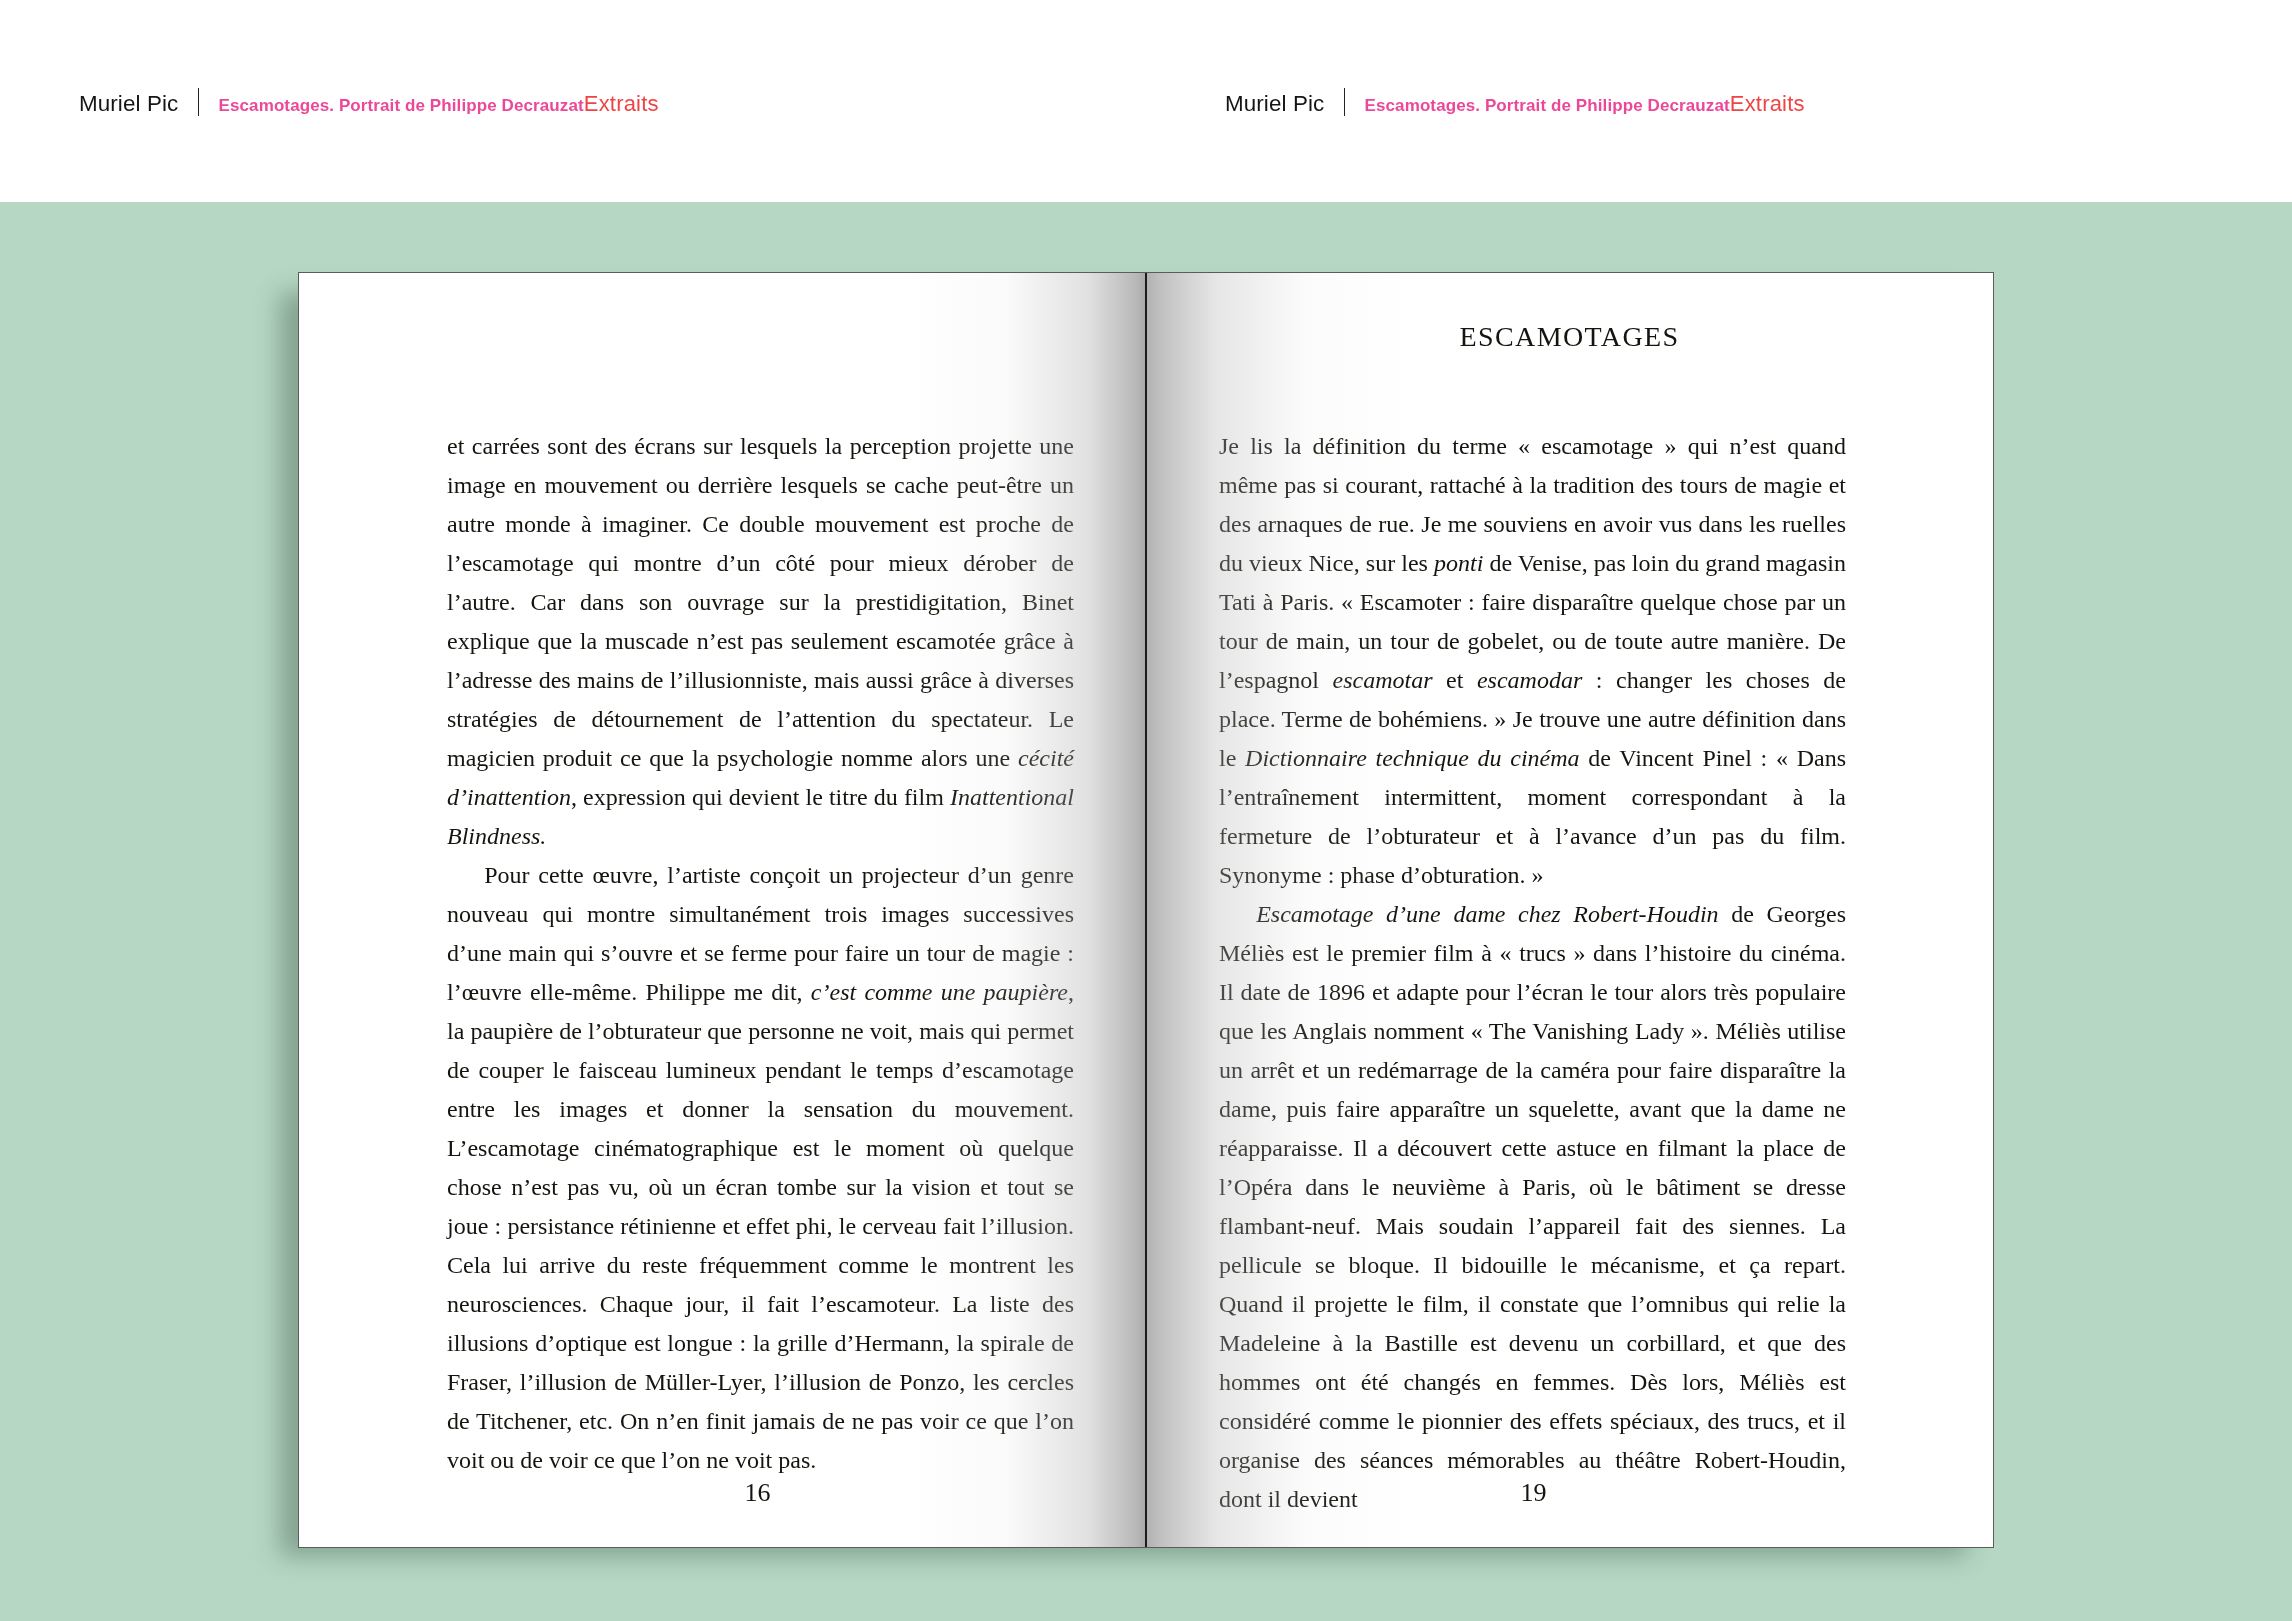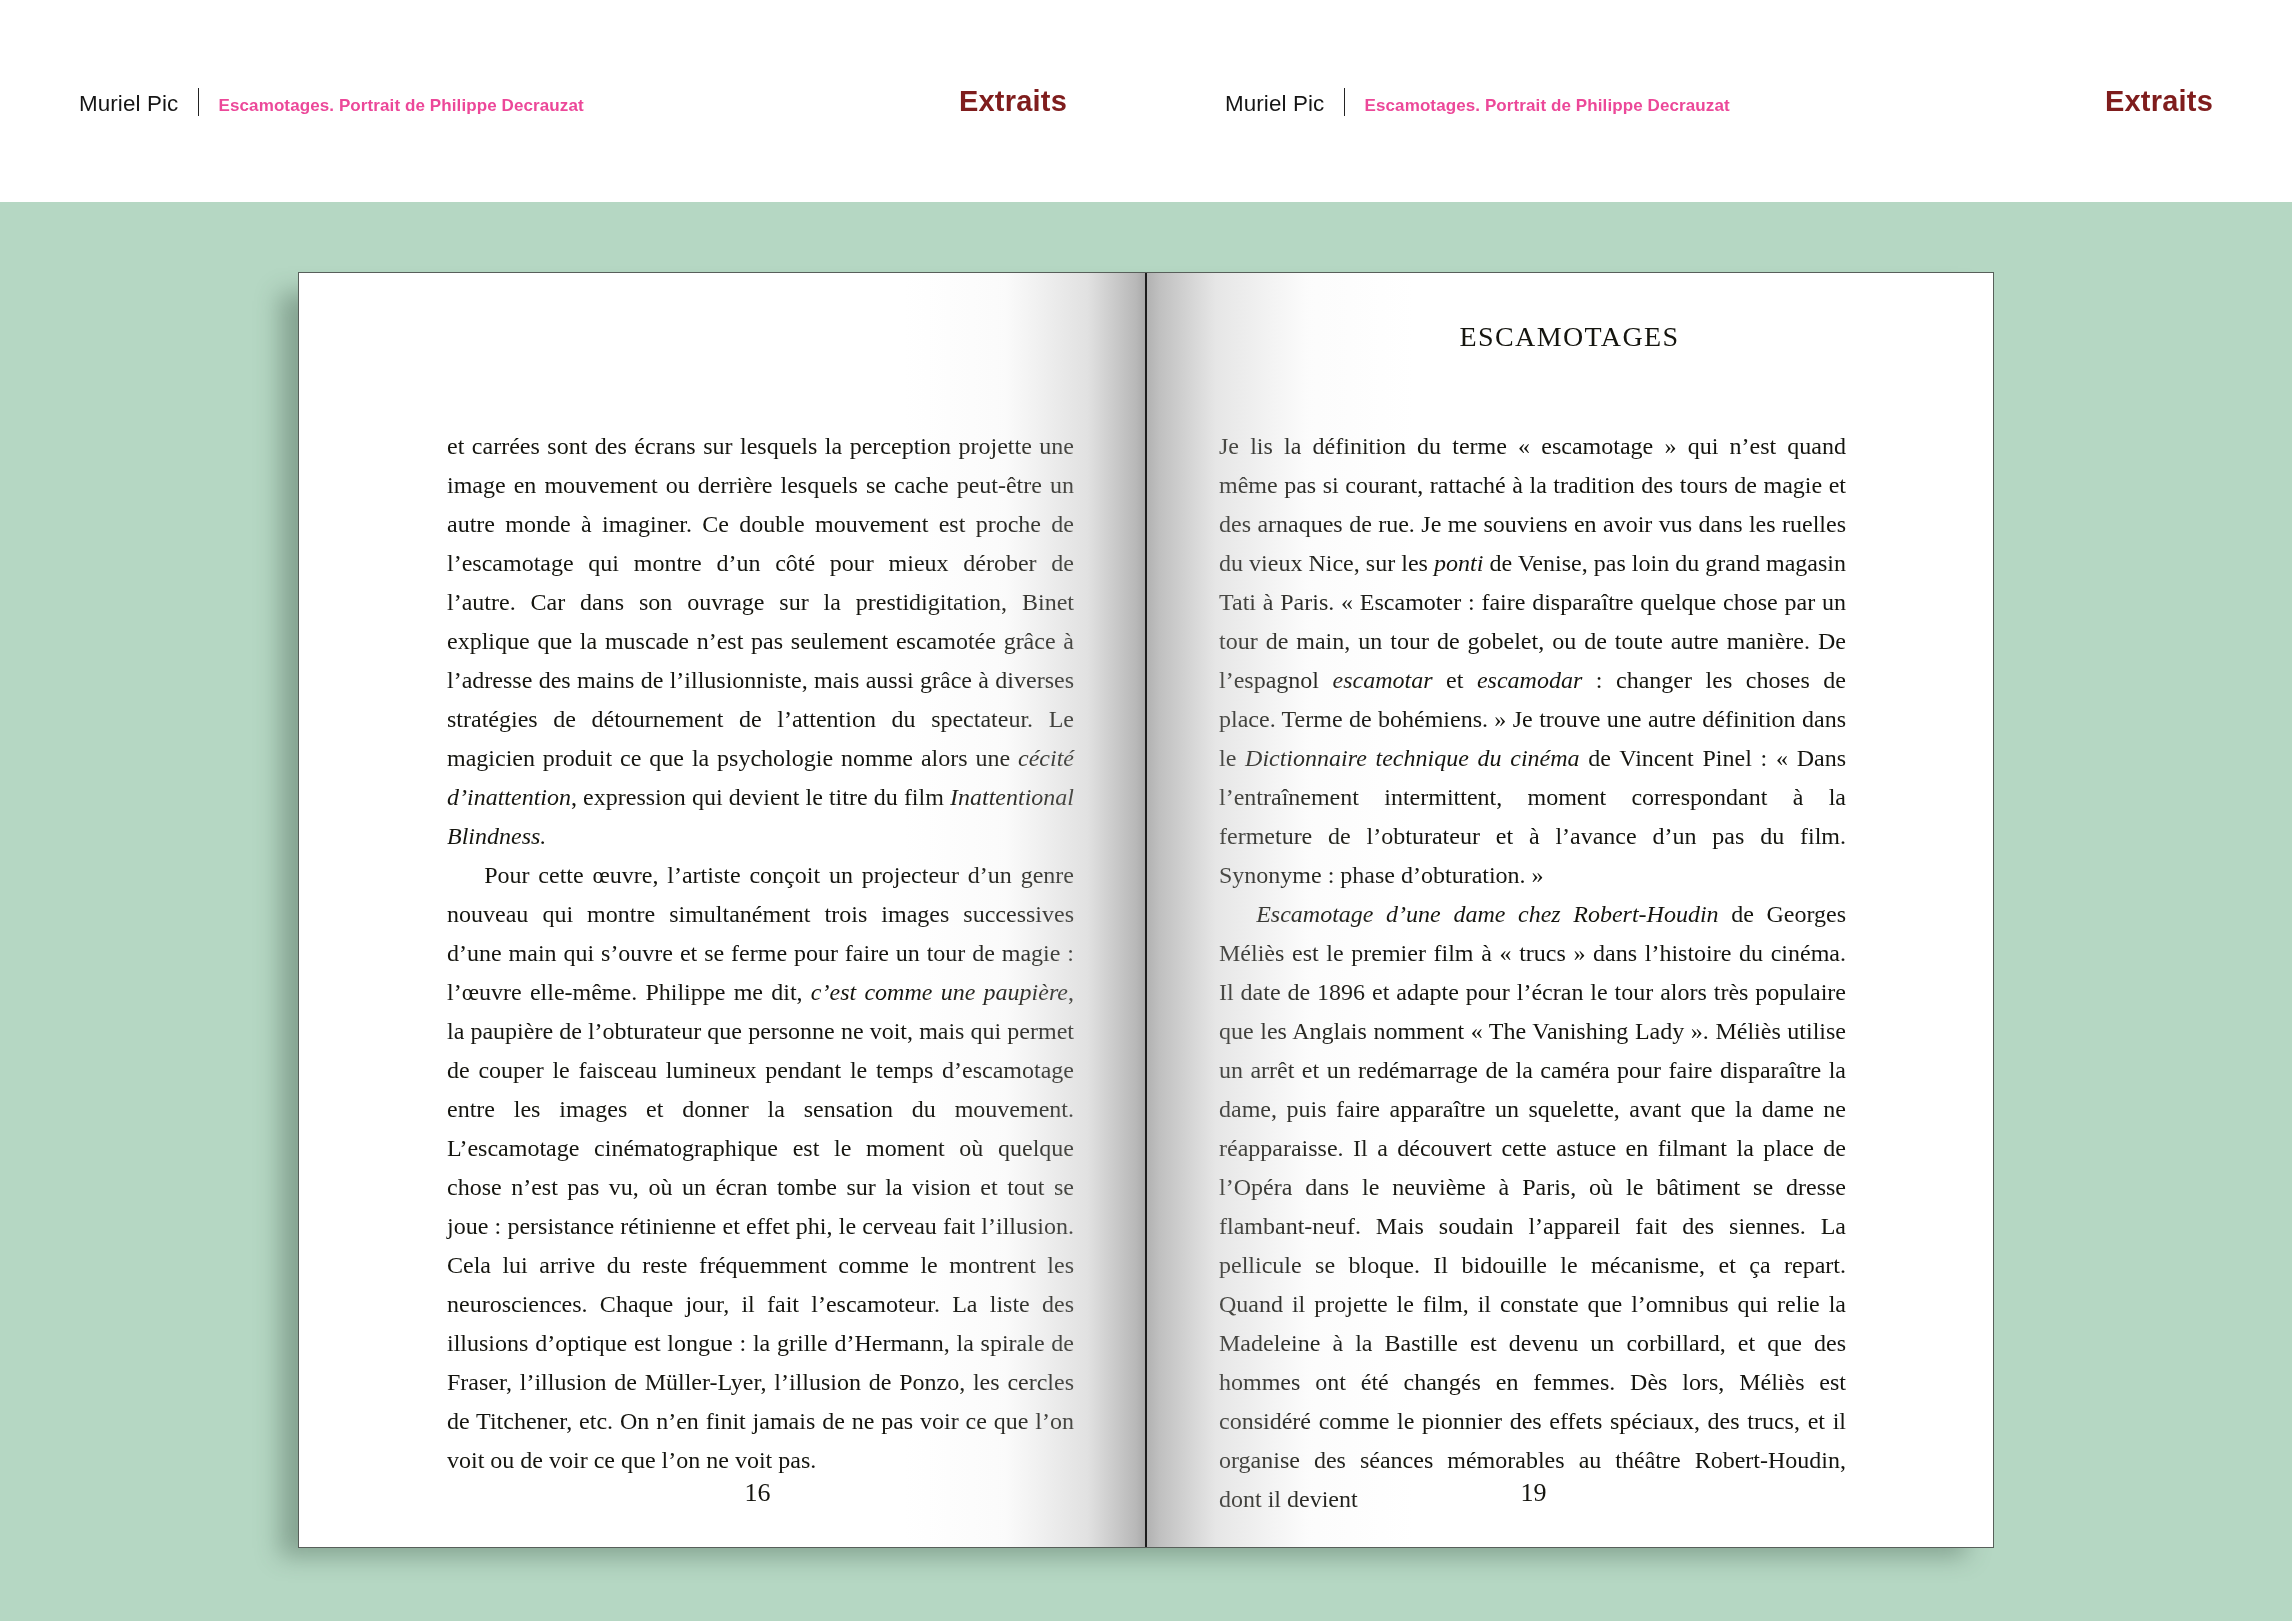--- a/index.html
+++ b/index.html
@@ -32,21 +32,20 @@
     position: relative;
   }
 
   .header-inner {
     position: absolute;
     left: 79px;
     top: 83px;
     right: 79px;
     display: flex;
     align-items: baseline;
-    justify-content: space-between;
   }
 
   .crumb-group {
     display: flex;
     align-items: baseline;
     gap: 0;
     white-space: nowrap;
   }
 
   .crumb-author {
@@ -68,23 +67,23 @@
   }
 
   .crumb-title {
     font-size: 17px;
     font-weight: 700;
     color: #ec4899;
     letter-spacing: 0.1px;
   }
 
   .header-tag {
-    font-size: 29px;
-    font-weight: 700;
-    color: #7f1d1d;
+    font-size: 22px;
+    font-weight: 400;
+    color: #ef4444;
     letter-spacing: 0.2px;
     white-space: nowrap;
   }
 
   
   .stage {
     position: absolute;
     left: 0;
     top: 202px;
     width: 2293px;

